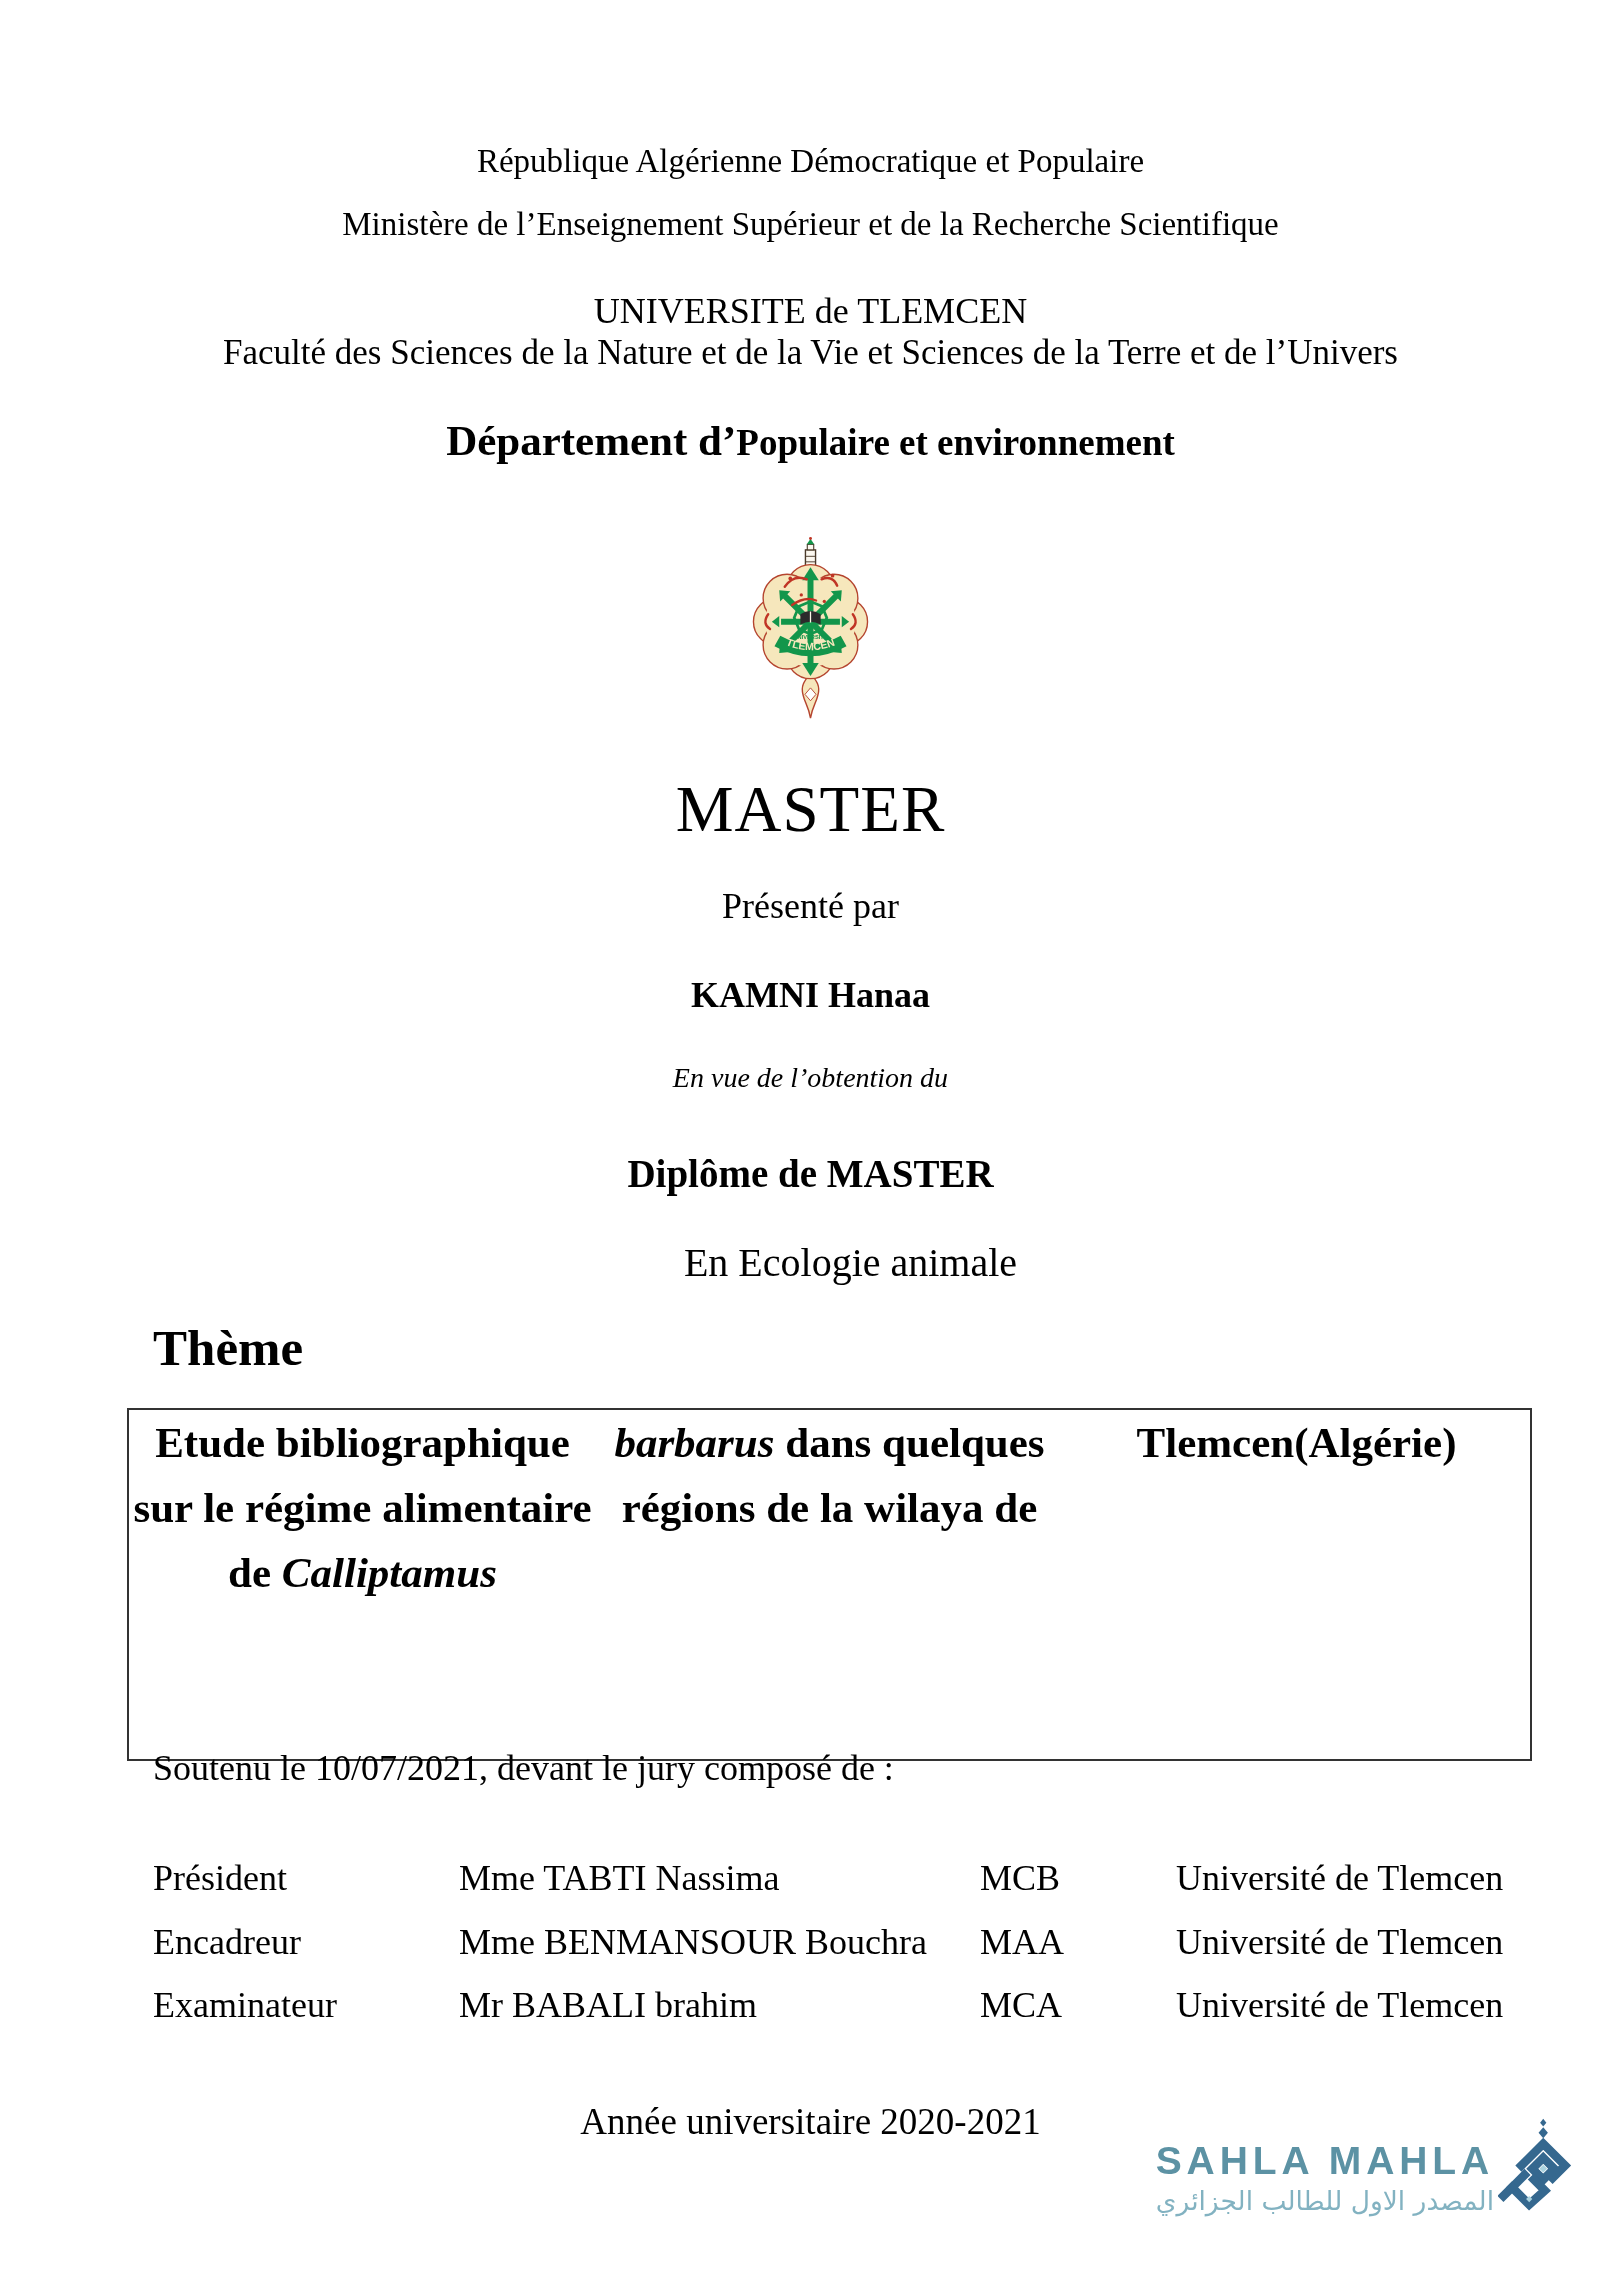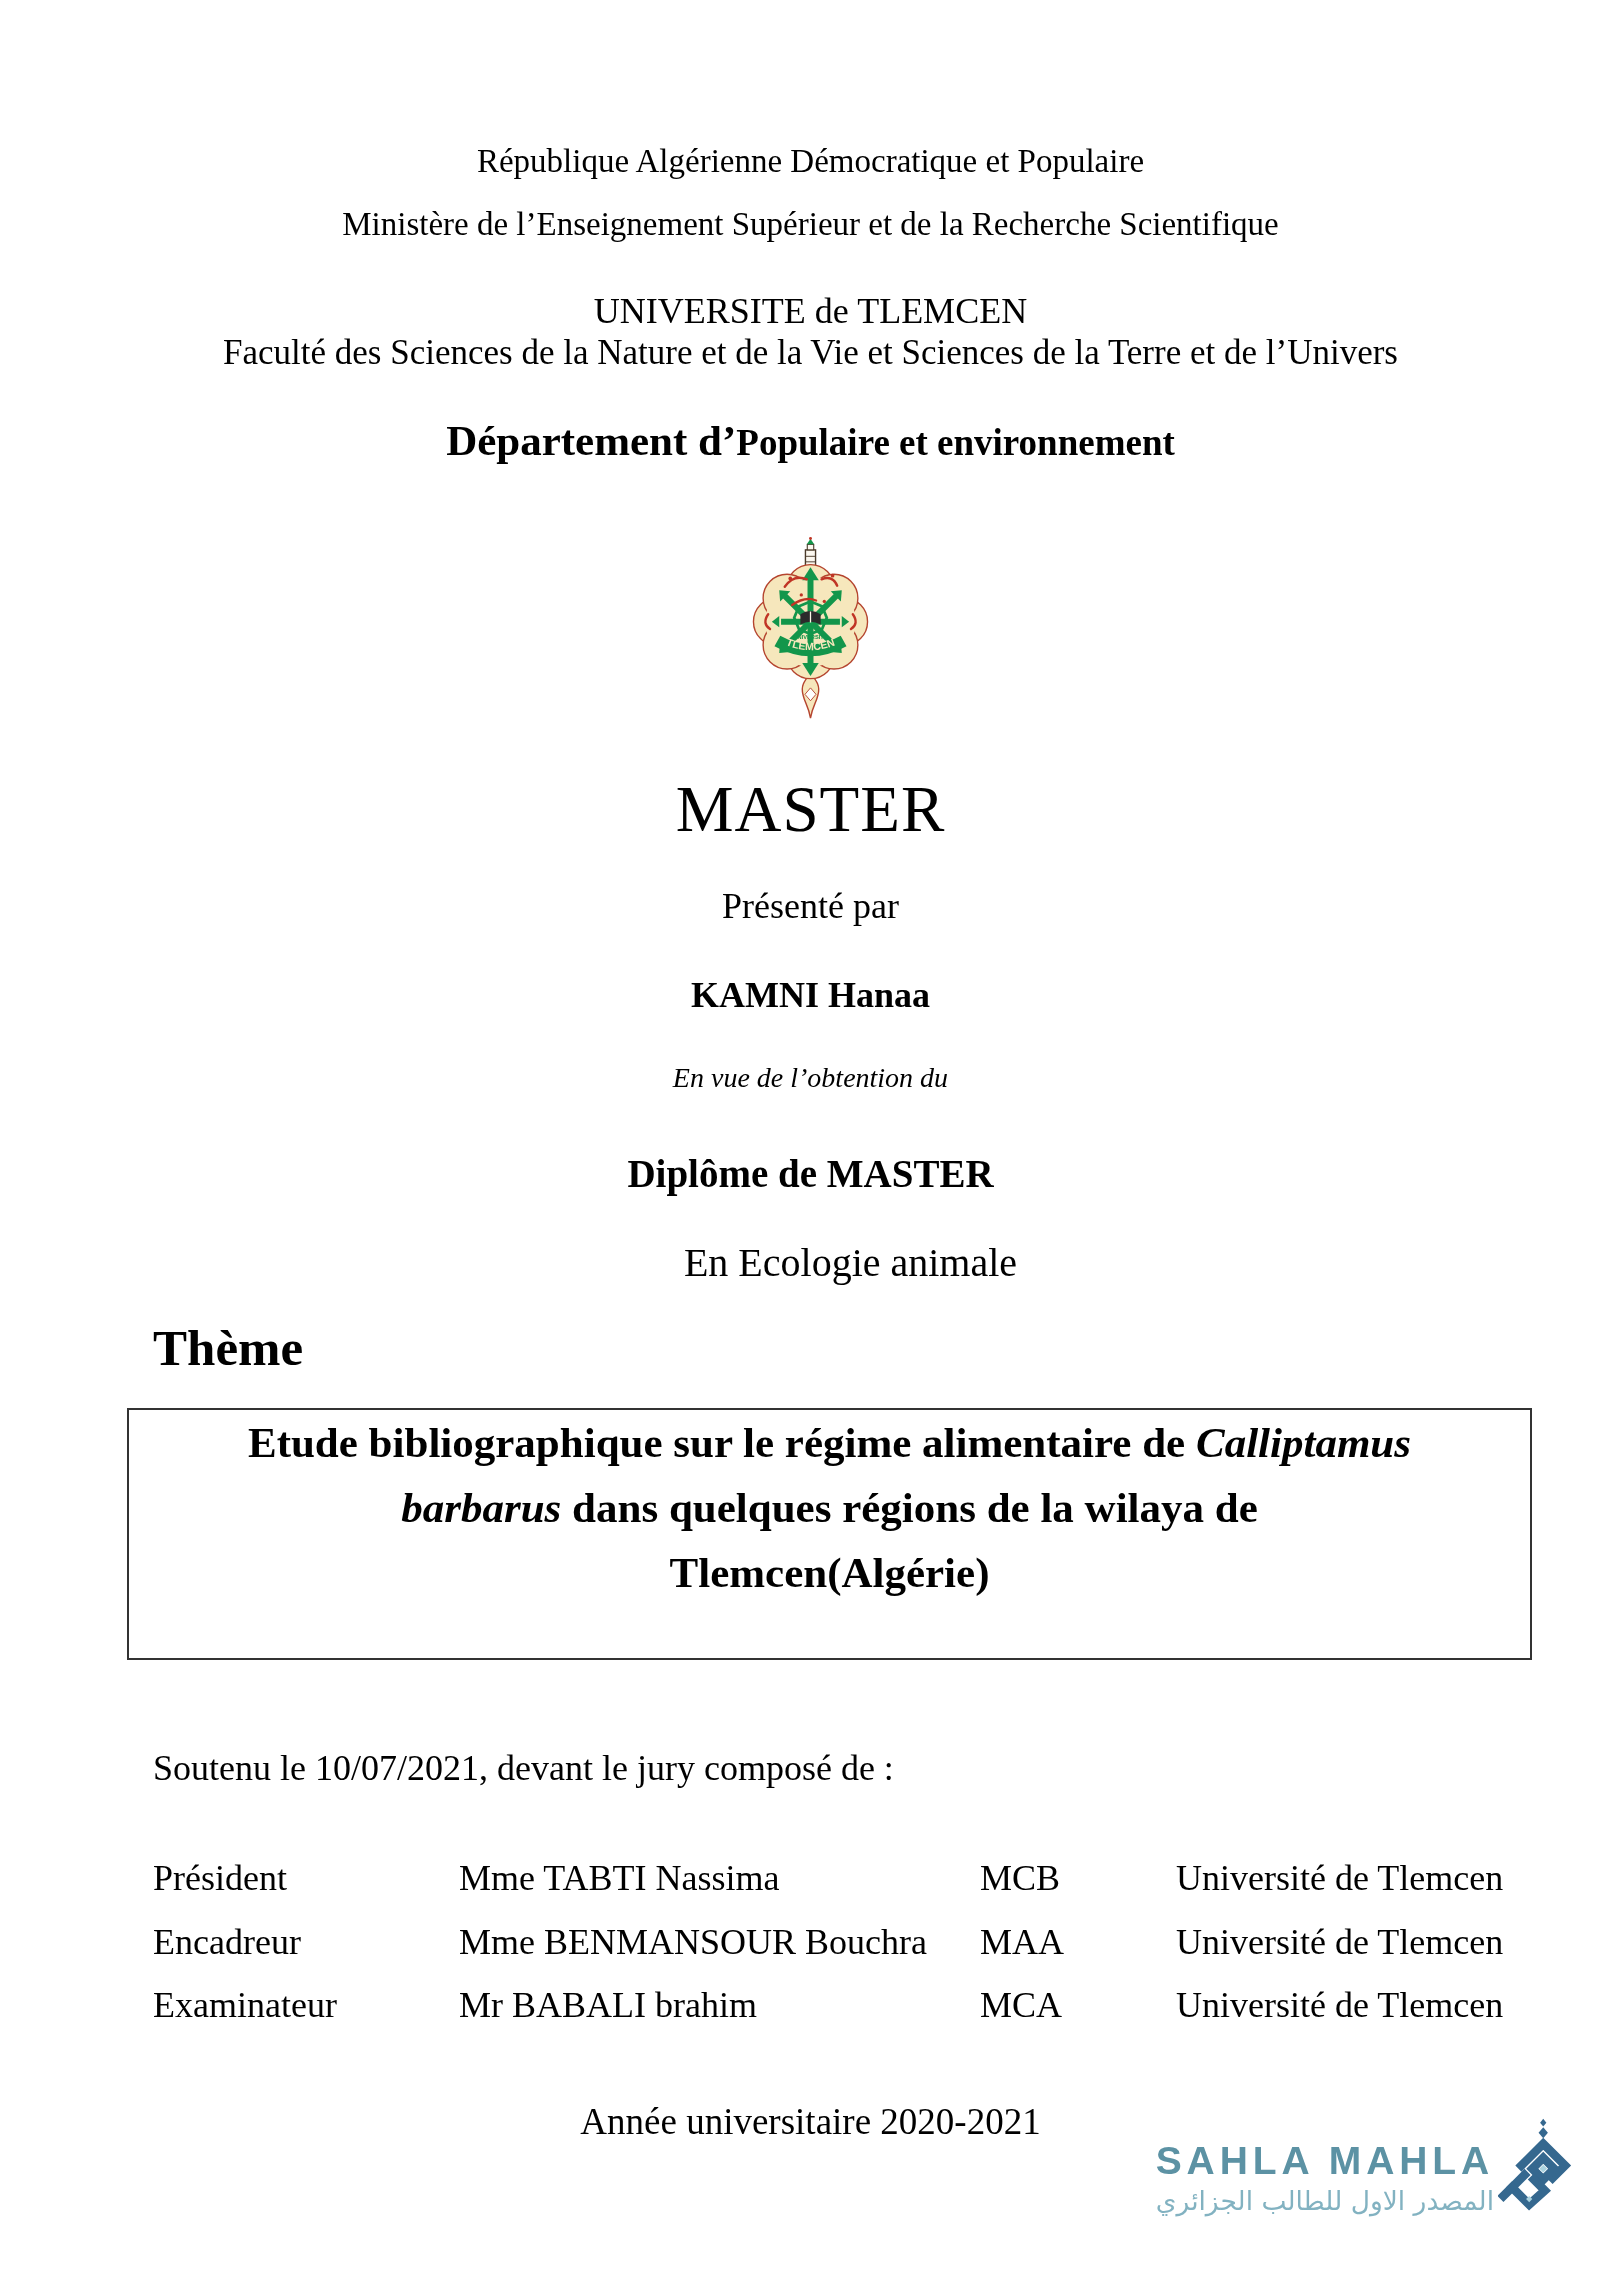--- a/index.html
+++ b/index.html
@@ -26,24 +26,24 @@
 
   #memoire-title{top:772px;font-size:65px;letter-spacing:1px;}
   #presented-by{top:885px;font-size:36px;}
   #author-name{top:974px;font-size:36px;font-weight:bold;}
   #purpose-line{top:1062px;font-size:28px;font-style:italic;}
   #diploma-line{top:1151px;font-size:39px;font-weight:bold;}
   #specialty-line{top:1239px;font-size:40px;margin-left:40px;}
 
   #theme-label{position:absolute;top:1319px;left:153px;font-size:51px;font-weight:bold;}
   #theme-box{
-    position:absolute;top:1408px;left:127px;width:1405px;height:252px;
+    position:absolute;top:1408px;left:127px;width:1405px;height:353px;
     border:2px solid var(--box_border,#333);
     box-sizing:border-box;
-    display:flex;flex-direction:column;
+    display:flex;flex-direction:row;
     font-size:43px;font-weight:bold;line-height:65px;text-align:center;
   }
   .box-line{width:100%;}
   .italic{font-style:italic;}
 
   #defense-line{position:absolute;top:1747px;left:153px;font-size:36px;}
 
   #jury-table{position:absolute;top:1860px;left:153px;width:1362px;}
   .jury-row{position:relative;height:37px;margin-bottom:26.5px;font-size:36px;line-height:37px;}
   .jury-cell{position:absolute;top:0;white-space:nowrap;}

